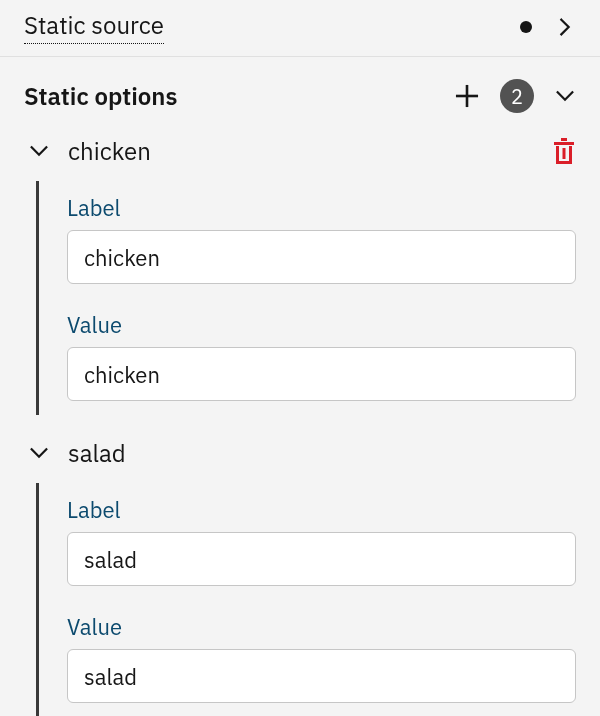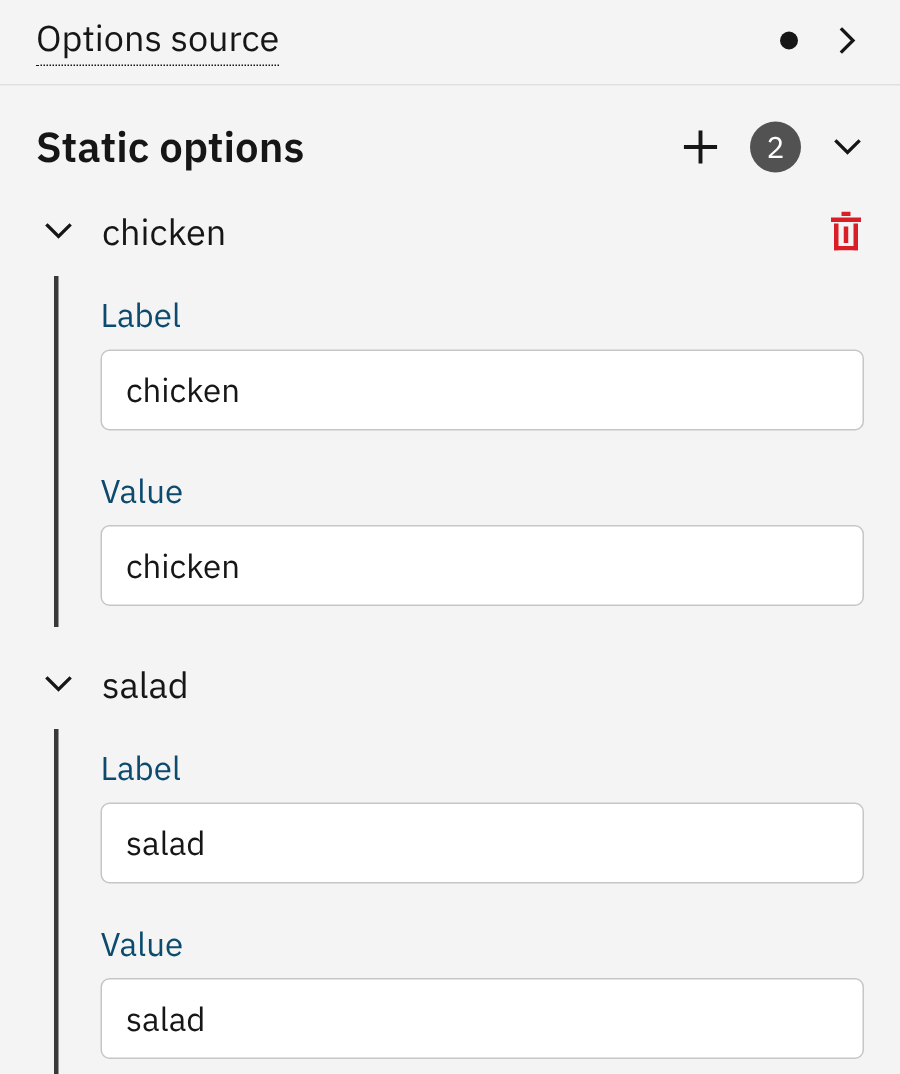--- a/index.html
+++ b/index.html
@@ -41,21 +41,21 @@
 
   .chev-right-svg { width: 22px; height: 22px; }
 
   
   .section-head {
     display: flex;
     align-items: center;
     padding: 22px 24px 0 24px;
   }
   .section-title {
-    font-size: 28px;
+    font-size: 24px;
     font-weight: 600;
   }
   .section-head .spacer { flex: 1; }
 
   .icon-btn {
     display: inline-flex;
     align-items: center;
     justify-content: center;
     cursor: pointer;
     background: transparent;
@@ -125,21 +125,21 @@
   .field-gap { height: 20px; }
 
   .svg-stroke { stroke: #161616; stroke-width: 2.4; fill: none; stroke-linecap: square; }
 </style>
 </head>
 <body>
 
 <div class="panel">
 
   <div class="top-row">
-    <span class="top-label">Options source</span>
+    <span class="top-label">Static source</span>
     <span class="top-spacer"></span>
     <span class="dot"></span>
     <span class="icon-btn">
       <svg class="chev-right-svg" viewBox="0 0 24 24">
         <polyline class="svg-stroke" points="8,4 16,12 8,20"></polyline>
       </svg>
     </span>
   </div>
 
   <div class="section-head">

